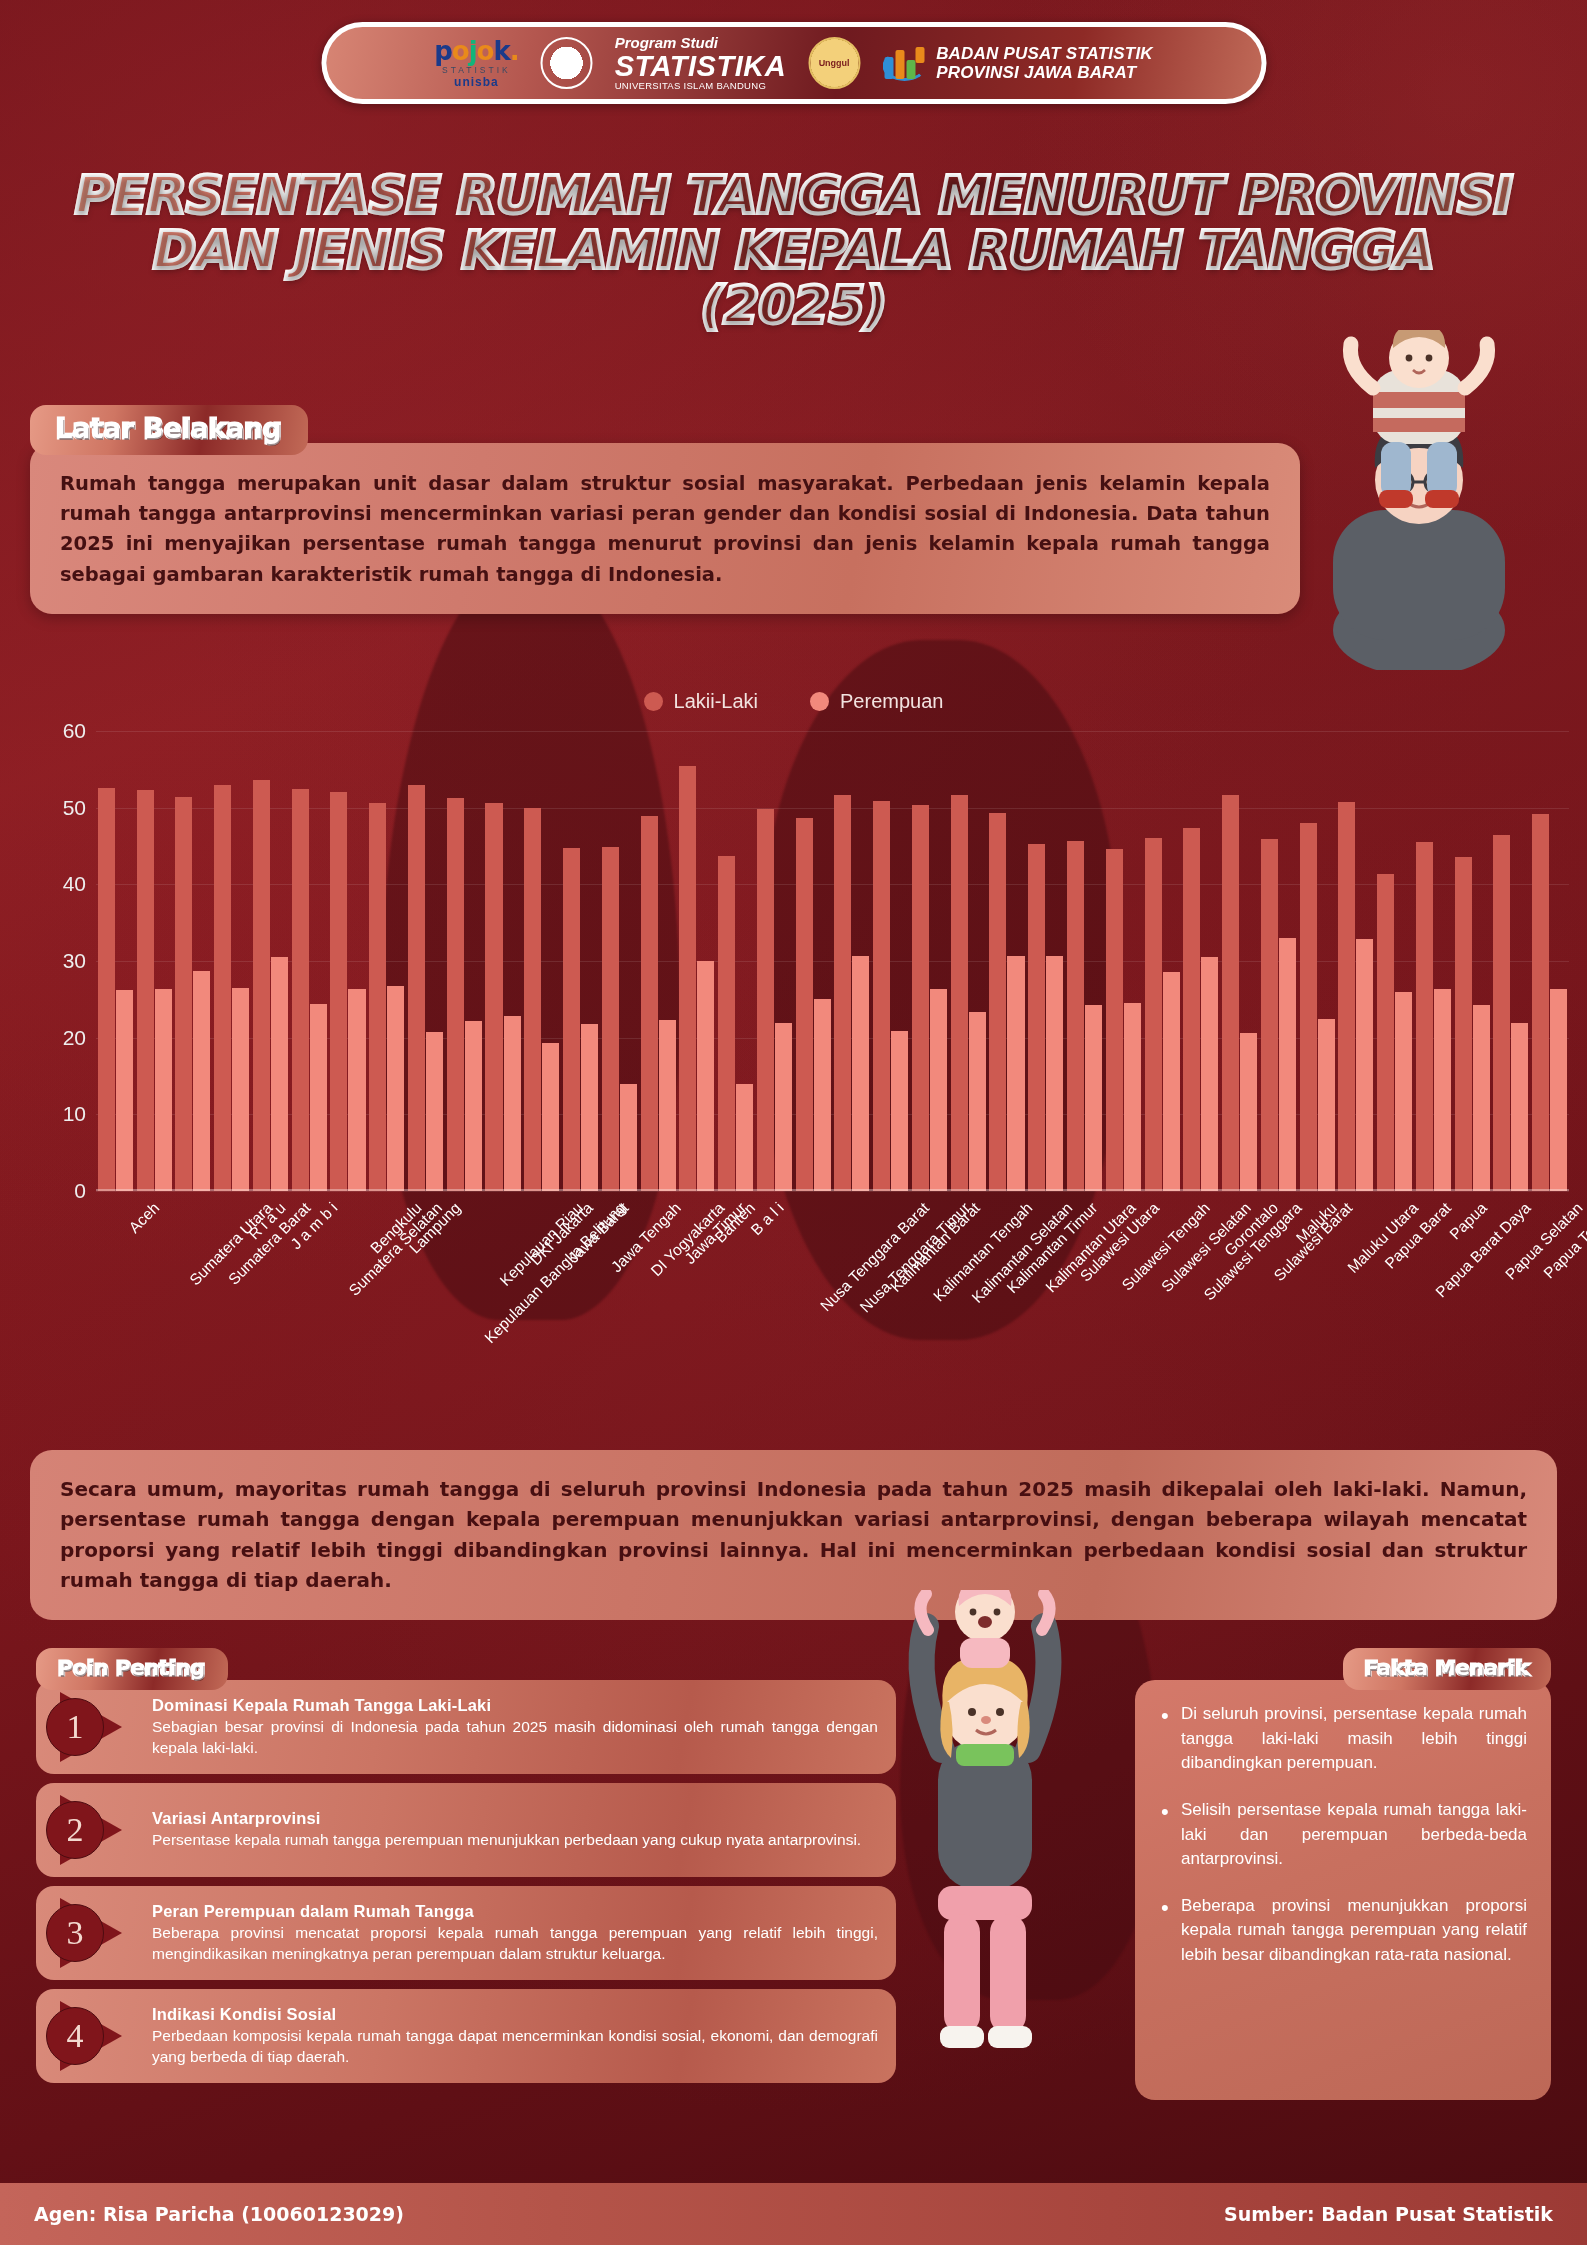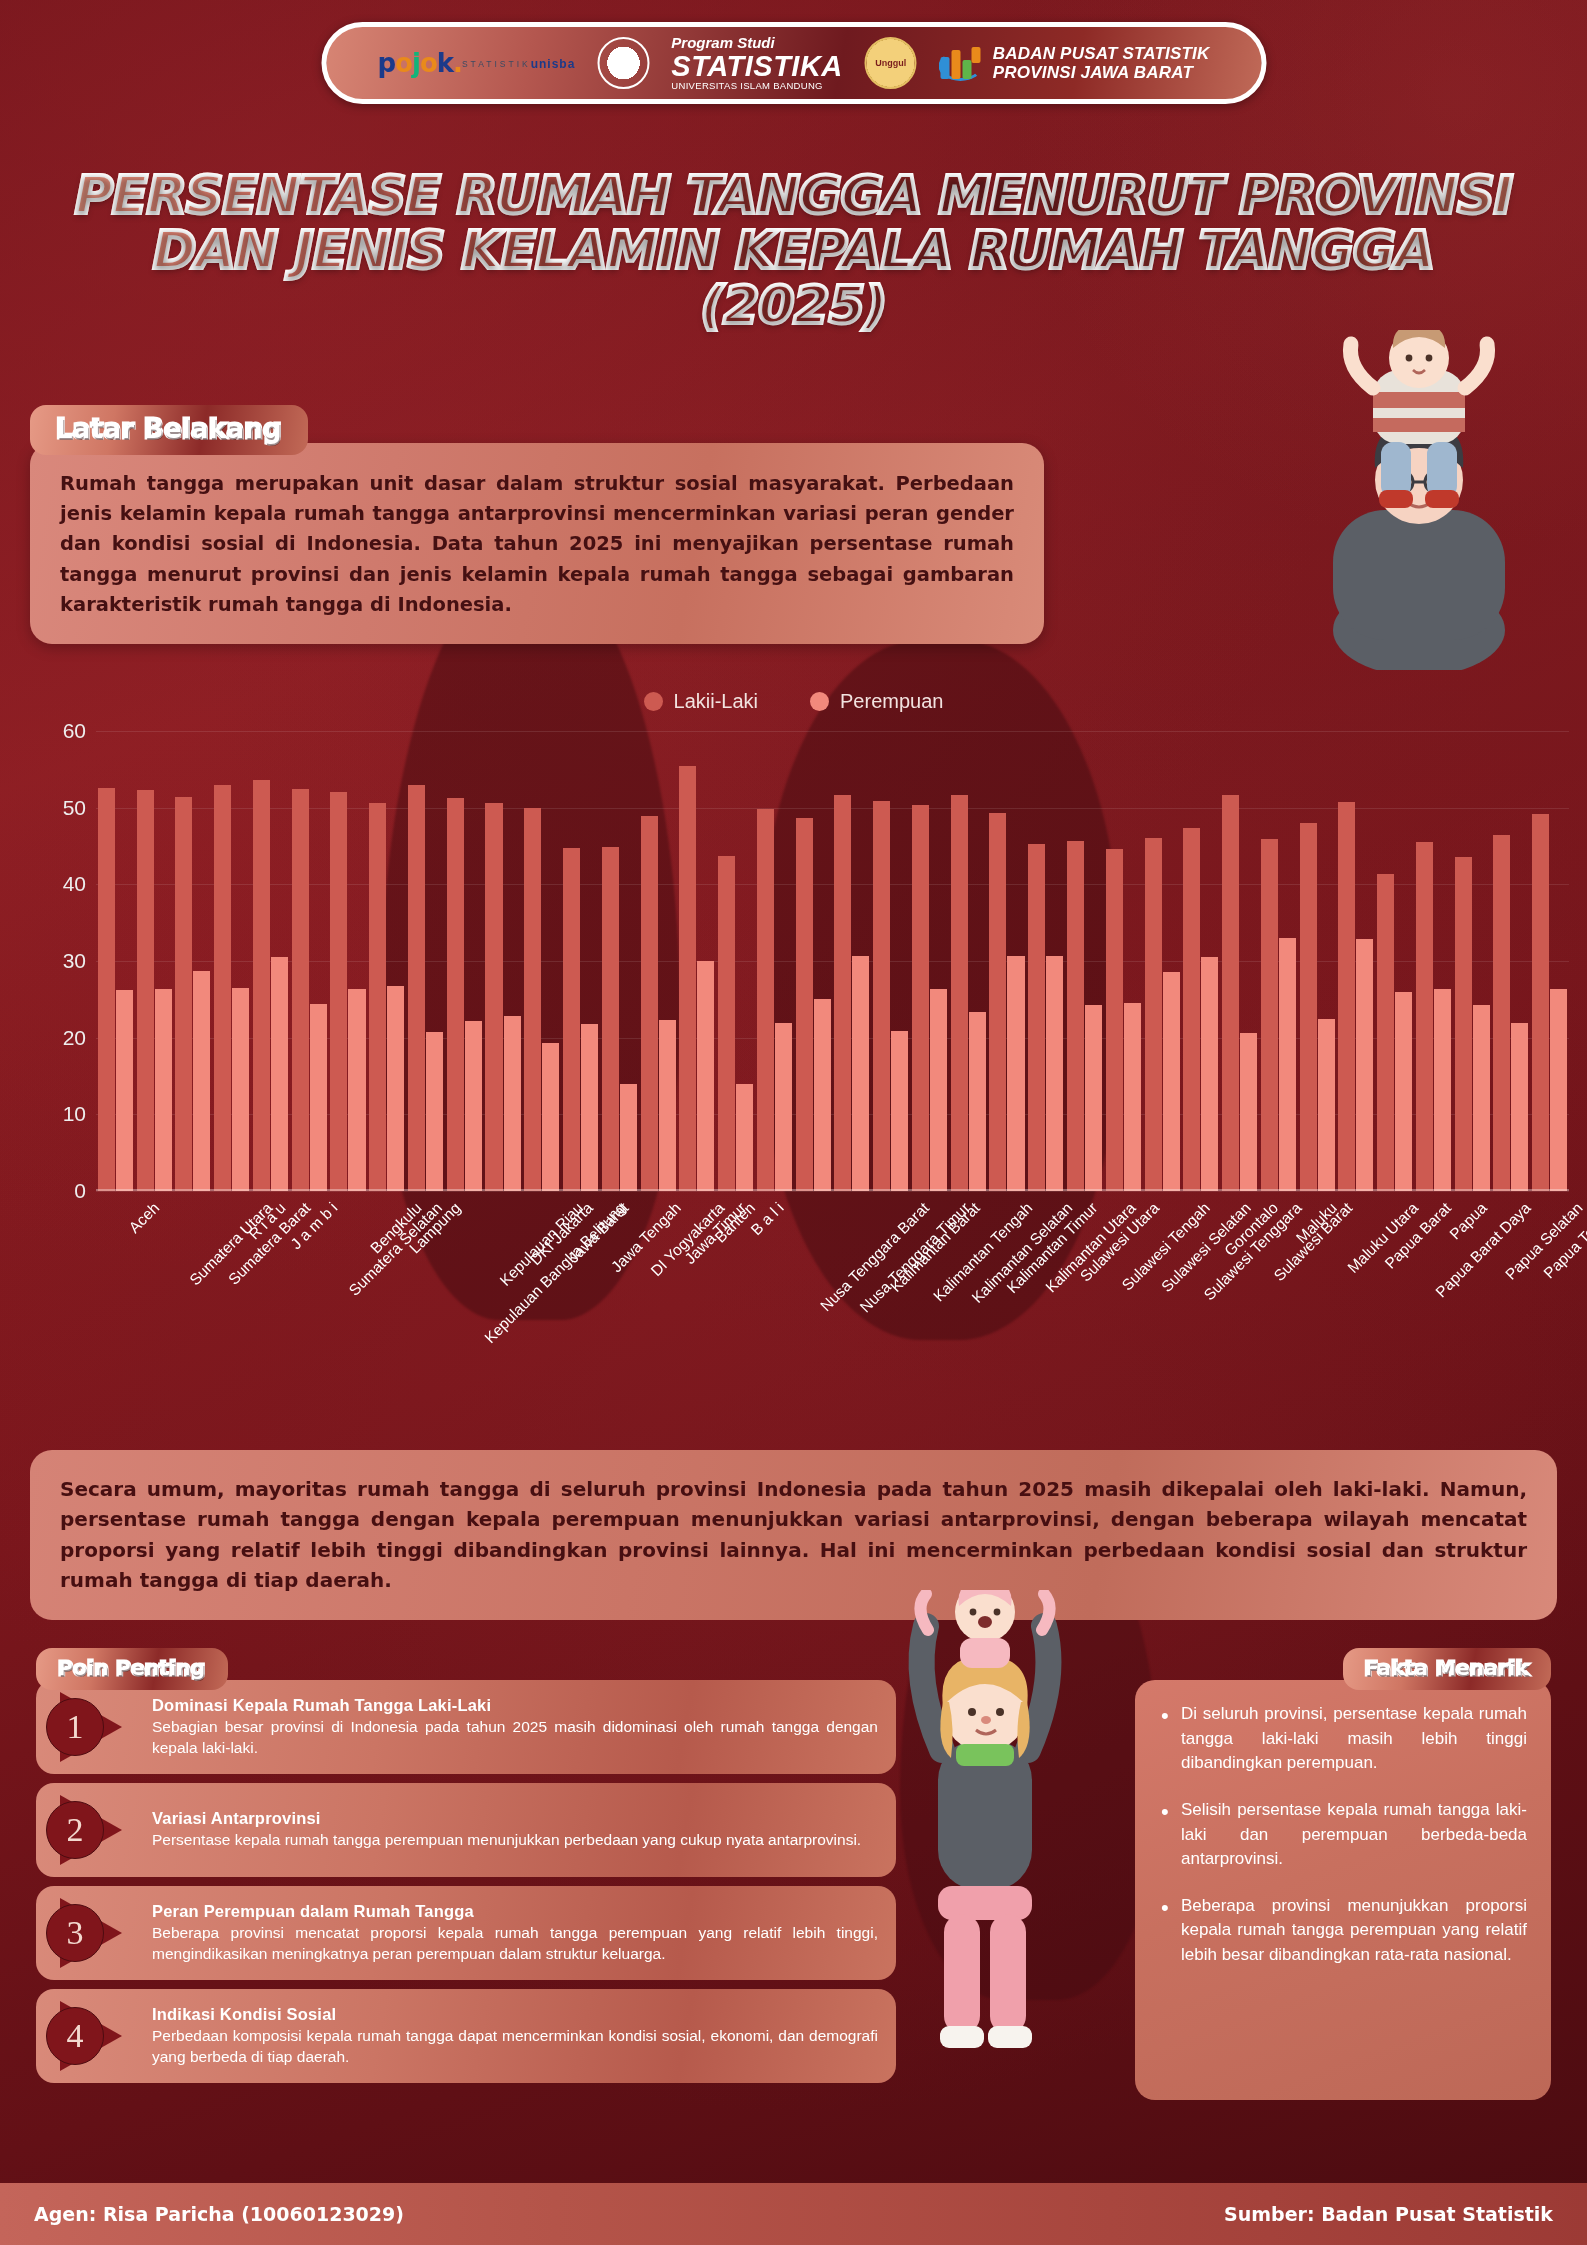--- a/index.html
+++ b/index.html
@@ -28,21 +28,21 @@
 
   
   .logobar{
     position:absolute; left:50%; transform:translateX(-50%); top:22px;
     width:945px; height:82px; border-radius:41px;
     background:linear-gradient(100deg,#d78574 0%,#b4574f 22%,#6f1a1f 55%,#8e2a26 80%,#c06a58 100%);
     border:5px solid #ffffff;
     display:flex; align-items:center; justify-content:center; gap:22px;
     box-shadow:0 2px 10px rgba(0,0,0,.35);
   }
-  .logo-pojok{ display:flex; align-items:center; line-height:1; }
+  .logo-pojok{ display:flex; flex-direction:column; align-items:center; line-height:1; }
   .pj{ font-size:26px; font-weight:bold; letter-spacing:-1px; font-family:"DejaVu Sans", sans-serif; }
   .pj i{ font-style:normal; }
   .pj .b{color:#1b3a8a;} .pj .o{color:#e98a1b;} .pj .g{color:#12b47a;} .pj .k{color:#1b3a8a;}
   .pj-sub{ font-size:8.5px; letter-spacing:3px; color:#3b4a63; font-weight:normal; margin-top:2px;}
   .pj-uni{ font-size:12px; letter-spacing:1px; color:#1b3a8a; font-weight:bold; margin-top:1px;}
   .unisba-seal{ width:52px;height:52px;border-radius:50%;
      background:radial-gradient(circle,#fff 0 46%, #fff 46% 48%, transparent 48%);
      border:2px solid #fff; position:relative; display:flex;align-items:center;justify-content:center;}
   .unisba-seal .sq{ width:22px;height:26px;background:#fff;border-radius:2px;}
   .ps{ color:#fff; line-height:1.05; }
@@ -85,21 +85,21 @@
     background:linear-gradient(100deg,#e69a86 0%,#cf7663 30%,#8c2a28 62%,#c26a57 100%);
     color:#fff; font-family:"DejaVu Sans", sans-serif;
     font-weight:bold; font-size:26px; letter-spacing:.3px;
     -webkit-text-stroke:3px #ffffff; paint-order:stroke fill;
     text-shadow:1px 2px 0 rgba(40,8,10,.45);
     position:relative; z-index:3;
   }
   .pill.sm{ font-size:20px; padding:8px 22px 10px; }
 
   
-  .latar-wrap{ position:absolute; left:30px; top:405px; width:1014px; }
+  .latar-wrap{ position:absolute; left:30px; top:405px; width:1270px; }
   .latar-body{
     margin-top:-12px;
     background:linear-gradient(100deg,#d9887c 0%,#cf7a6d 35%,#c7705f 65%,#d98b79 100%);
     border-radius:22px; padding:26px 30px 24px;
     color:#451012; font-family:"DejaVu Sans", sans-serif; font-weight:bold;
     font-size:19.5px; line-height:1.55; text-align:justify;
     box-shadow:0 4px 14px rgba(0,0,0,.25);
   }
 
   

